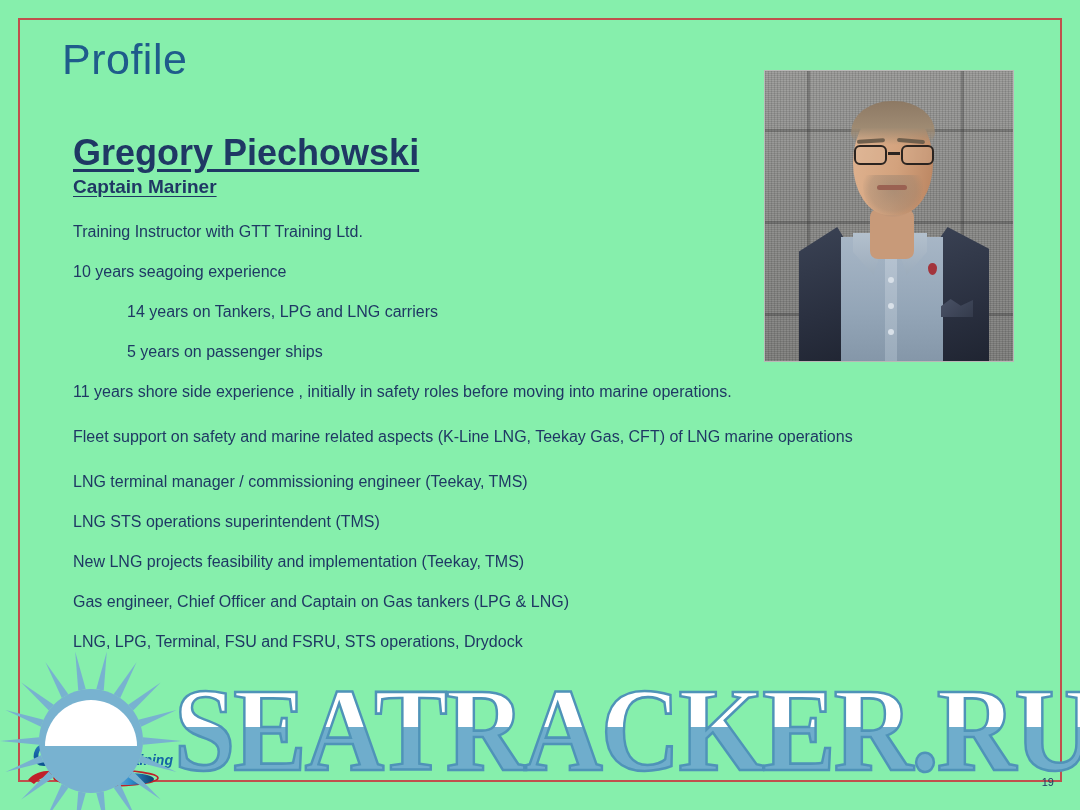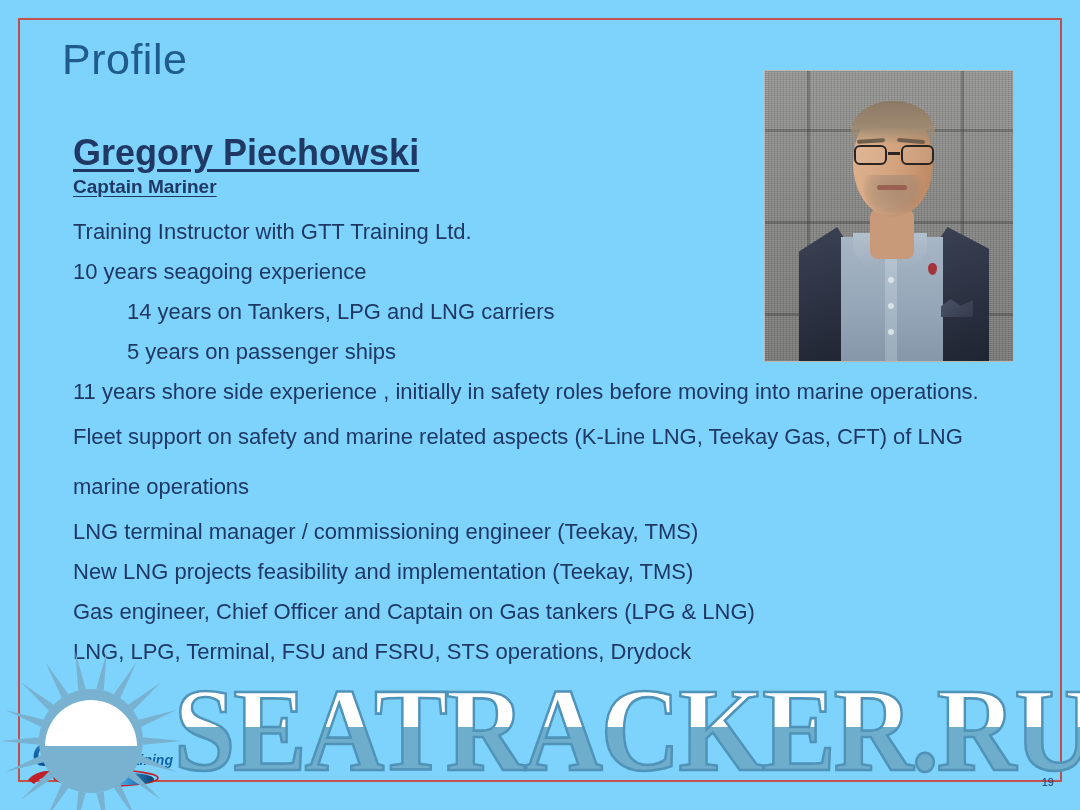--- a/index.html
+++ b/index.html
@@ -14,21 +14,21 @@
     overflow: hidden;
     font-family: "Liberation Sans", sans-serif;
   }
 
   
   #slide {
     position: absolute;
     left: 0; top: 0;
     width: 1080px;
     height: 810px;
-    background: #7dd3fc;
+    background: #86efac;
   }
   #slide-border {
     position: absolute;
     left: 18px;
     top: 18px;
     width: 1044px;
     height: 764px;
     border: 2px solid #c0504d;
     box-sizing: border-box;
     pointer-events: none;
@@ -72,21 +72,21 @@
   }
 
   
   #body-lines {
     position: absolute;
     left: 73px;
     top: 212px;
     width: 950px;
   }
   .body-line {
-    font-size: 22px;
+    font-size: 16px;
     color: #1f3864;
     line-height: 40px;
     white-space: nowrap;
   }
   .body-line.indent {
     padding-left: 54px;
   }
   .body-line.wrap {
     white-space: normal;
     line-height: 50px;
@@ -267,20 +267,21 @@
   <div id="person-role">Captain Mariner</div>
 
   <div id="body-lines">
       <div class="body-line">Training Instructor with GTT Training Ltd.</div>
       <div class="body-line">10 years seagoing experience</div>
       <div class="body-line indent">14 years on Tankers, LPG and LNG carriers</div>
       <div class="body-line indent">5 years on passenger ships</div>
       <div class="body-line">11 years shore side experience , initially in safety roles before moving into marine operations.</div>
       <div class="body-line wrap">Fleet support on safety and marine related aspects (K-Line LNG, Teekay Gas, CFT) of LNG marine operations</div>
       <div class="body-line">LNG terminal manager / commissioning engineer (Teekay, TMS)</div>
+      <div class="body-line">LNG STS operations superintendent (TMS)</div>
       <div class="body-line">New LNG projects feasibility and implementation (Teekay, TMS)</div>
       <div class="body-line">Gas engineer, Chief Officer and Captain on Gas tankers (LPG &amp; LNG)</div>
       <div class="body-line">LNG, LPG, Terminal, FSU and FSRU, STS operations, Drydock</div>
     </div>
 
   <div id="portrait">
     <div id="portrait-wall"></div>
     <div class="wall-joint h" style="top:58px"></div>
     <div class="wall-joint h" style="top:150px"></div>
     <div class="wall-joint h" style="top:242px"></div>

